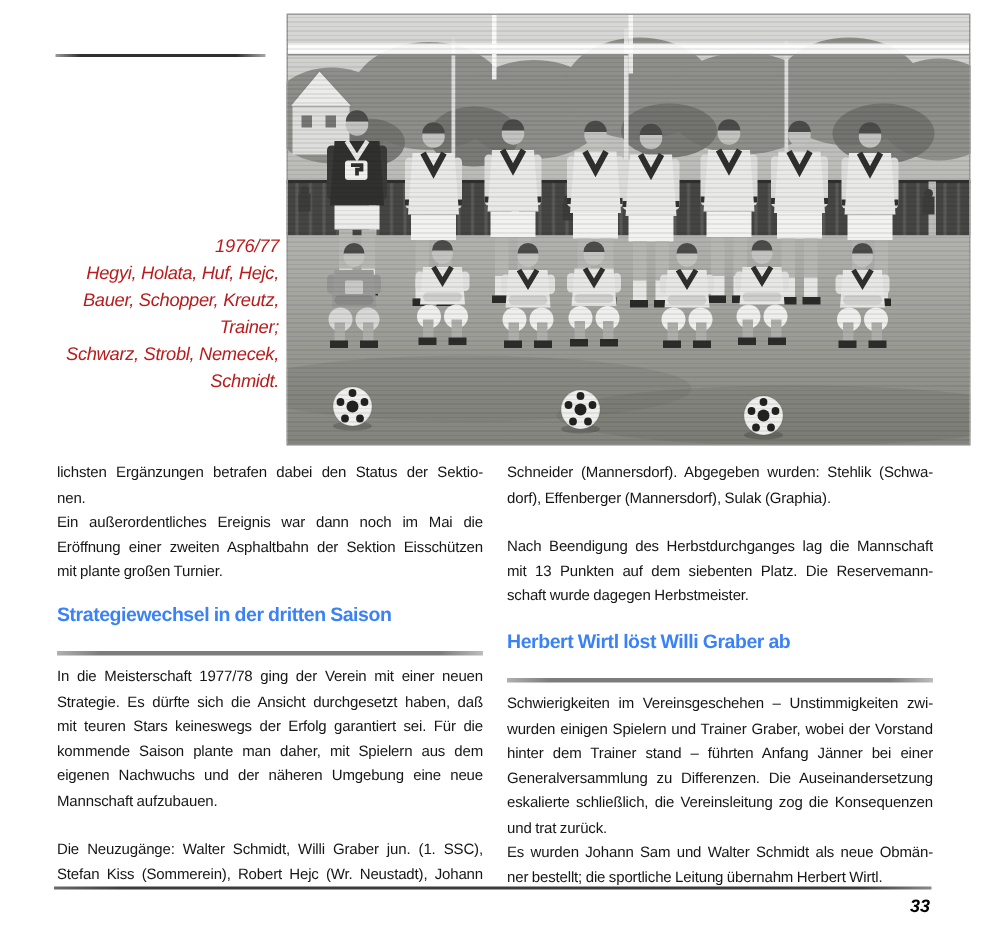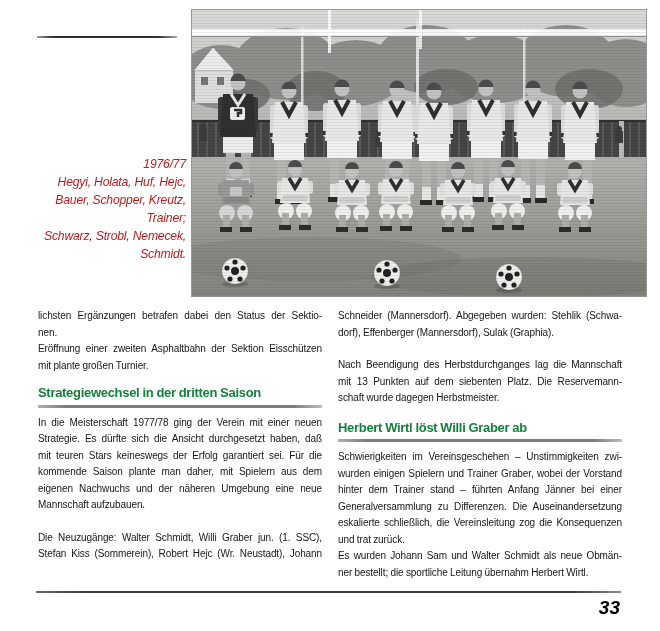--- a/index.html
+++ b/index.html
@@ -38,36 +38,36 @@
   .col-left{left:38px;}
   .col-right{left:338px;}
   .tl{
     text-align:justify;text-align-last:justify;
     white-space:nowrap;overflow:hidden;
   }
   .tl.end{text-align-last:left;}
   .blk-gap{margin-top:16px;}
   .heading{
     font-weight:700;font-size:13px;letter-spacing:-0.3px;
-    white-space:nowrap;overflow:hidden;color:#15803d;
-    margin-top:11px;padding-bottom:3px;
+    white-space:nowrap;overflow:hidden;color:#3b82f6;
+    margin-top:11px;padding-bottom:16px;
   }
   .heading-rule{
     height:3px;margin-bottom:7px;
     background:linear-gradient(to right,#b0b0b0,#7d7d7d 10%,#7d7d7d 90%,#bdbdbd);
   }
   .col-right .heading{margin-top:13px;}
   
   .footer-rule{
     position:absolute;left:36px;top:591px;width:585px;height:2px;
     background:linear-gradient(to right,#6a6a6a,#3c3c3c 8%,#3c3c3c 92%,#8a8a8a);
   }
   .page-number{
     position:absolute;right:40px;top:597px;
-    font-size:19px;font-weight:700;font-style:italic;color:#000;
+    font-size:12px;font-weight:700;font-style:italic;color:#000;
   }
 </style>
 </head>
 <body>
 
 <div class="top-rule"></div>
 
 <div class="photo">
   <svg viewBox="0 0 456 288" xmlns="http://www.w3.org/2000/svg">
     <defs>
@@ -245,20 +245,21 @@
   <div>Bauer, Schopper, Kreutz,</div>
   <div>Trainer;</div>
   <div>Schwarz, Strobl, Nemecek,</div>
   <div>Schmidt.</div>
 </div>
 
 <div class="col col-left">
   <div>
     <div class="tl">lichsten Ergänzungen betrafen dabei den Status der Sektio-</div>
     <div class="tl end">nen.</div>
+    <div class="tl">Ein außerordentliches Ereignis war dann noch im Mai die</div>
     <div class="tl">Eröffnung einer zweiten Asphaltbahn der Sektion Eisschützen</div>
     <div class="tl end">mit plante großen Turnier.</div>
   </div>
   <div class="heading">Strategiewechsel in der dritten Saison</div>
   <div class="heading-rule"></div>
   <div>
     <div class="tl">In die Meisterschaft 1977/78 ging der Verein mit einer neuen</div>
     <div class="tl">Strategie. Es dürfte sich die Ansicht durchgesetzt haben, daß</div>
     <div class="tl">mit teuren Stars keineswegs der Erfolg garantiert sei. Für die</div>
     <div class="tl">kommende Saison plante man daher, mit Spielern aus dem</div>

